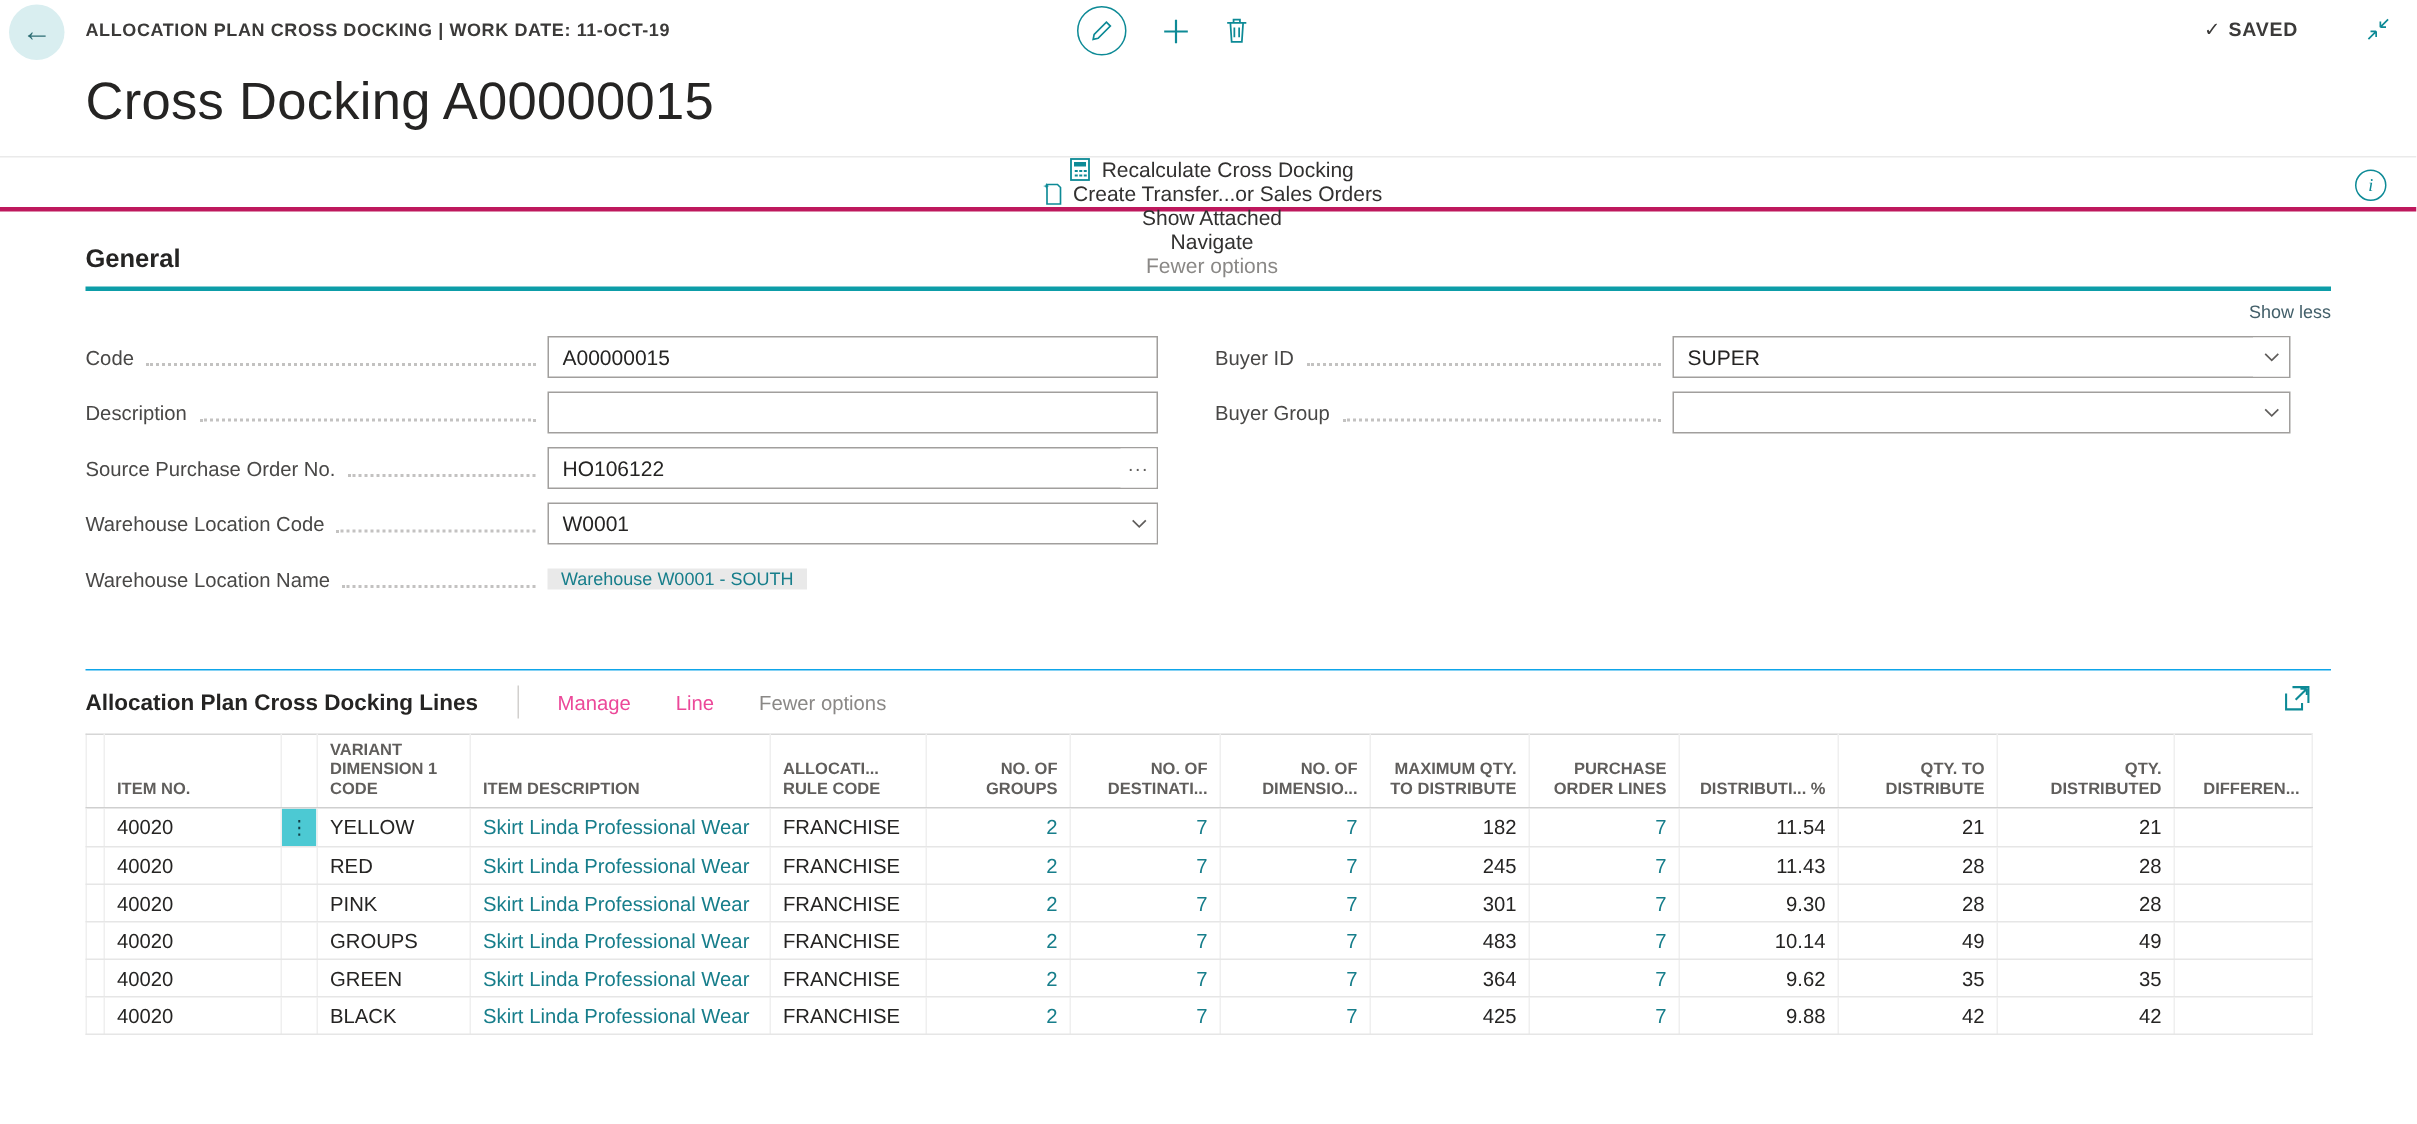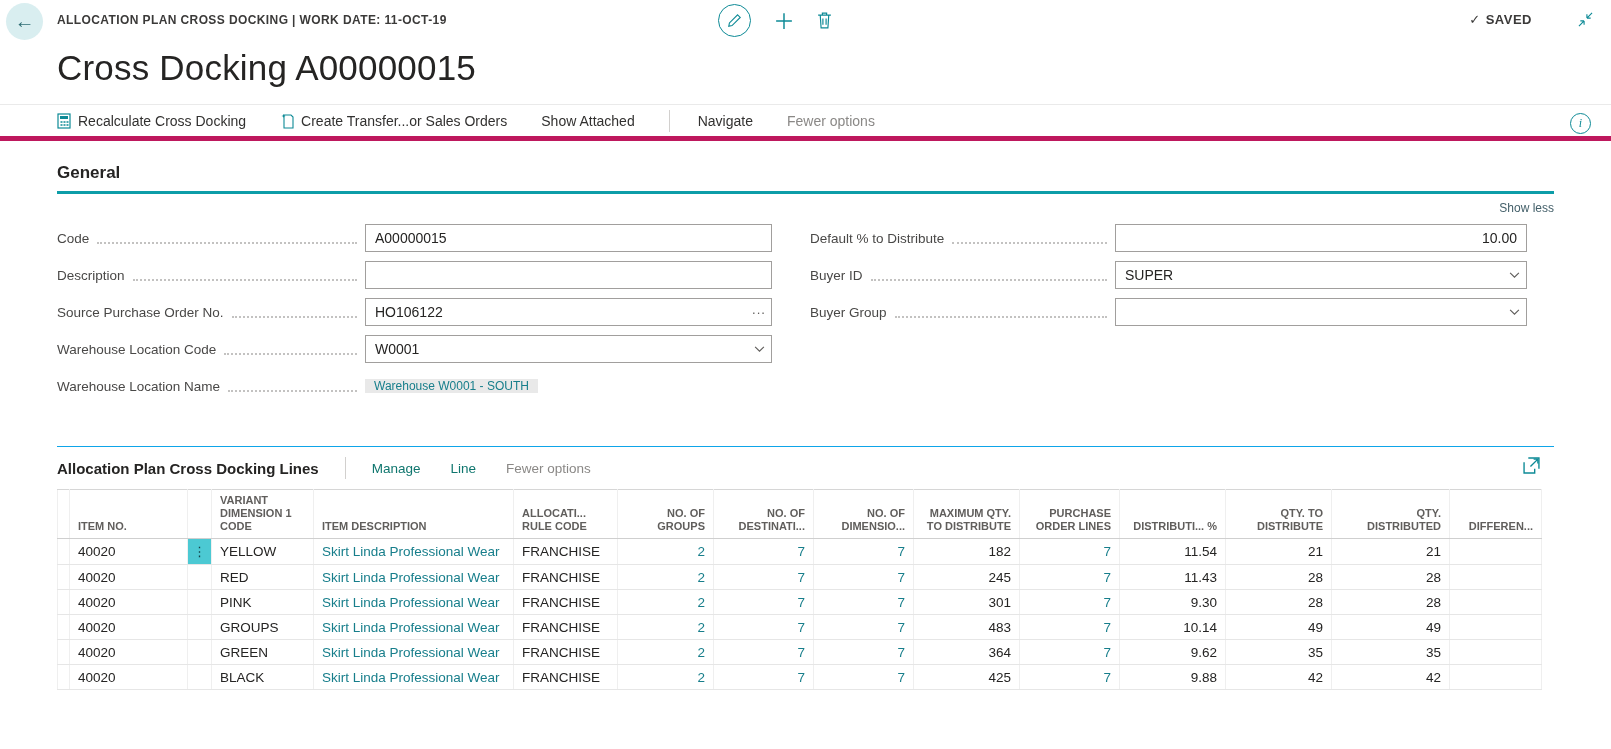--- a/index.html
+++ b/index.html
@@ -19,22 +19,22 @@
   .plain-icon { color:#0d8a96; cursor:pointer; display:flex; align-items:center; }
   .topbar-right { position:absolute; right:18px; top:12px; display:flex; align-items:center; gap:46px; }
   .saved { display:flex; align-items:center; gap:5px; font-size:13px; color:#3b3a39;
            letter-spacing:.5px; font-weight:bold; }
   .saved .check { color:#3b3a39; font-weight:normal; }
 
   
   .page-title { margin:6px 12px 0 57px; font-size:35px; font-weight:300; color:#252423; letter-spacing:.2px; }
 
   
-  .action-bar { margin-top:16px; border-top:1px solid #eaeaea; border-bottom:5px solid #be185d;
-                height:37px; display:flex; align-items:center; padding:0 18px 0 57px; position:relative; }
+  .action-bar { margin-top:16px; border-top:1px solid #eaeaea; border-bottom:3px solid #be185d;
+                height:37px; display:flex; align-items:center; padding:0 18px 0 57px; position:relative;flex-direction:column; }
   .action-item { display:flex; align-items:center; gap:7px; font-size:14px; color:#323130;
                  margin-right:34px; cursor:pointer; white-space:nowrap; }
   .action-item.muted { color:#8a8886; }
   .vdivider { width:1px; height:22px; background:#d2d0ce; margin:0 28px 0 0; }
   .info-icon { position:absolute; right:20px; top:8px; width:21px; height:21px; border:1px solid #0d8a96;
                border-radius:50%; color:#0d8a96; font-size:12px; font-style:italic; font-family:"Liberation Serif",serif;
                display:flex; align-items:center; justify-content:center; cursor:pointer; }
 
   
   .section-head { margin:22px 57px 0 57px; position:relative; border-bottom:3px solid #0d9da8; padding-bottom:8px; }
@@ -59,21 +59,21 @@
              align-items:center; justify-content:center; color:#605e5c; cursor:pointer; background:#fff; }
   .ctl-btn.dots { font-size:13px; letter-spacing:1px; align-items:flex-end; padding-bottom:8px; }
   .readonly-val { width:100%; height:28px; background:#e9e9e9; color:#177e8b; font-size:12px;
                   line-height:28px; padding:0 9px; cursor:pointer; }
 
   
   .lines-head { margin:46px 57px 0 57px; border-top:1px solid #0ea5e9; padding-top:10px;
                 display:flex; align-items:center; position:relative; }
   .lines-title { font-size:15px; font-weight:bold; color:#252423; }
   .lines-head .vdivider { margin:0 26px; }
-  .lines-menu-item { font-size:13.5px; color:#0f766e; margin-right:30px; cursor:pointer; }
+  .lines-menu-item { font-size:13.5px; color:#ec4899; margin-right:30px; cursor:pointer; }
   .lines-menu-item.muted { color:#8a8886; }
   .expand-icon { position:absolute; right:14px; top:10px; cursor:pointer; display:flex; }
 
   
   .grid-wrap { margin:10px 0 0 57px; width:1484px; }
   table.bc-grid { border-collapse:collapse; width:1484px; table-layout:fixed; }
   .bc-grid th { border-top:1px solid #d6d6d6; border-bottom:1px solid #cfcfcf; border-right:1px solid #efefef;
                 vertical-align:bottom; font-size:11px; font-weight:bold; color:#605e5c; text-align:left;
                 padding:4px 8px 5px 8px; line-height:13px; cursor:pointer; overflow:hidden; white-space:normal; }
   .bc-grid th.r { text-align:right; }
@@ -206,25 +206,20 @@
       </span>
     </div>
     <div class="field">
       <span class="field-label">Warehouse Location Name</span>
       <span class="leader"></span>
       <span class="control"><span class="readonly-val">Warehouse W0001 - SOUTH</span></span>
     </div>
   </div>
 
   <div class="form-col right">
-    <div class="field">
-      <span class="field-label">Default % to Distribute</span>
-      <span class="leader"></span>
-      <span class="control"><input class="bc-input num" value="10.00" style=""></span>
-    </div>
     <div class="field">
       <span class="field-label">Buyer ID</span>
       <span class="leader"></span>
       <span class="control">
         <input class="bc-input with-btn" value="SUPER" style="">
         <span class="ctl-btn">
           <svg width="11" height="7" viewBox="0 0 12 8">
               <path d="M1 1l5 5 5-5" fill="none" stroke="#605e5c" stroke-width="1.3"></path>
             </svg>
         </span>

